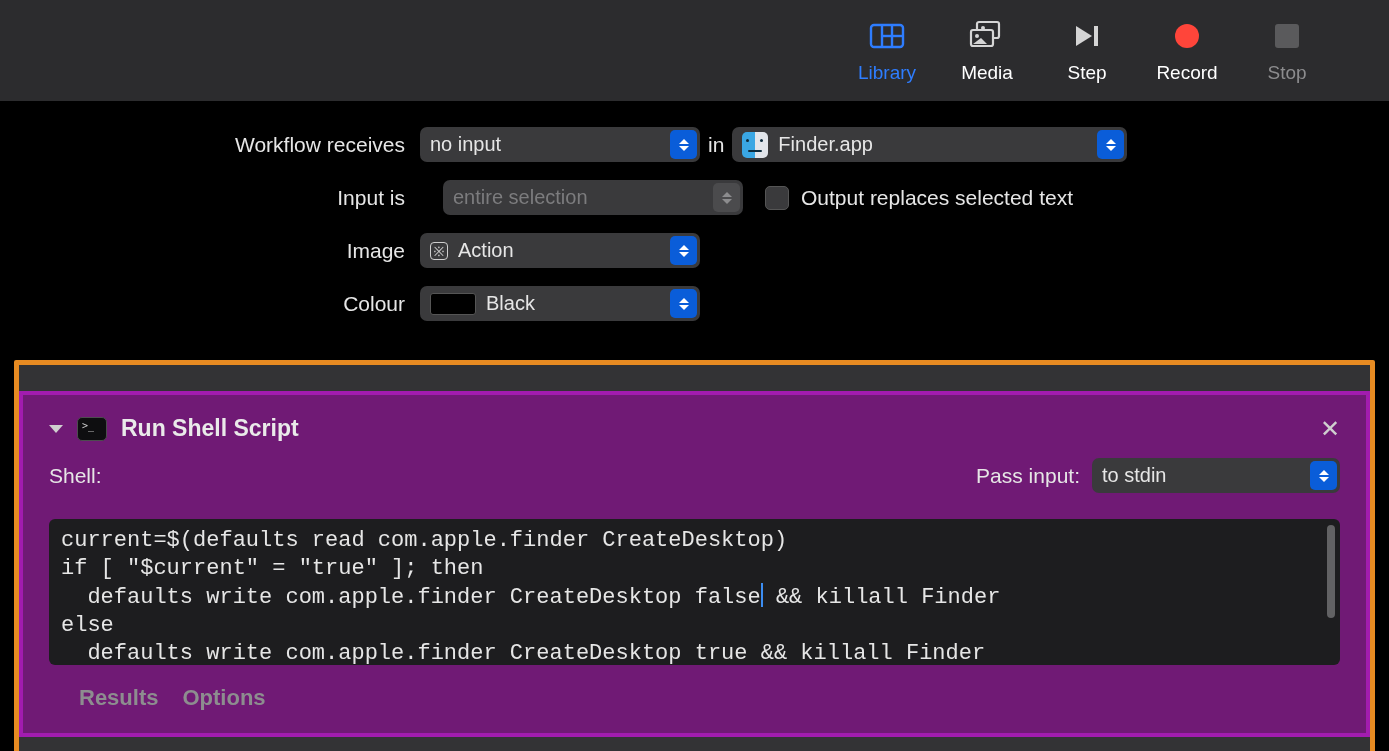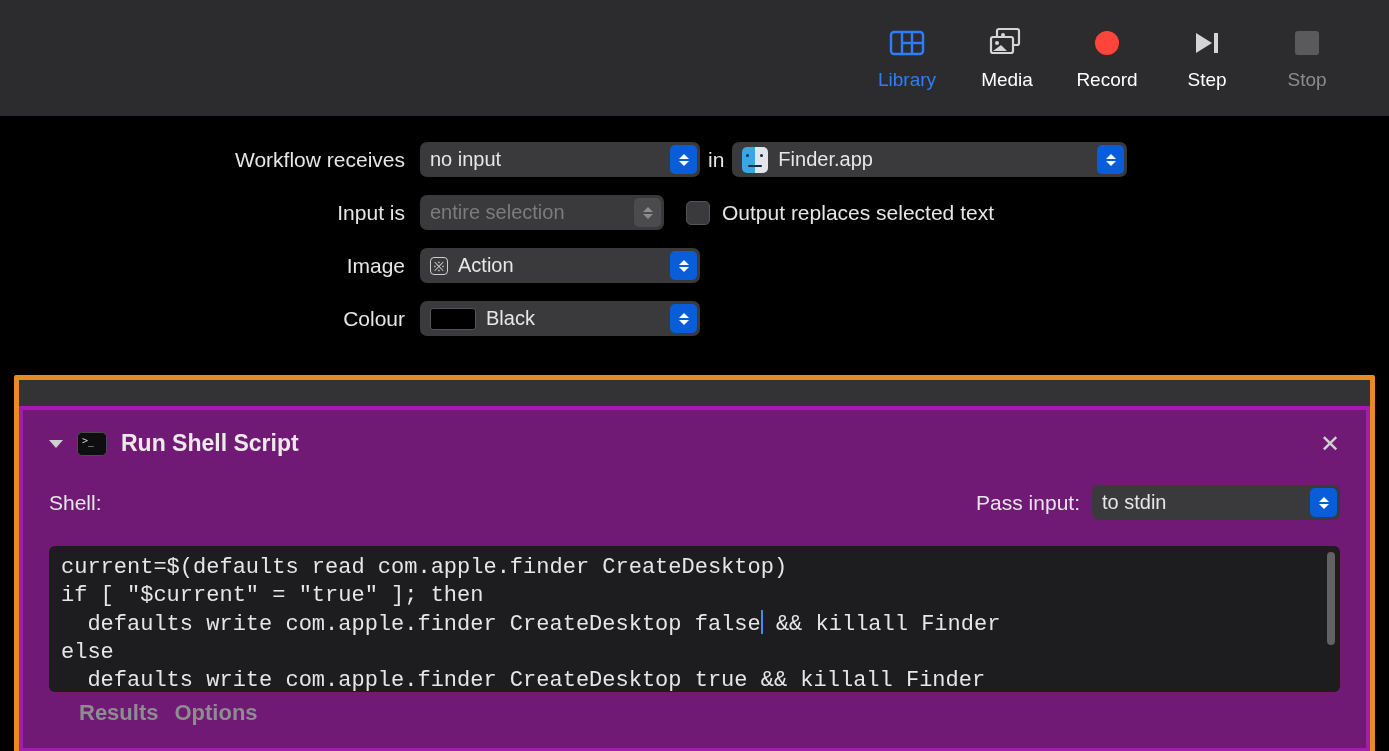--- a/index.html
+++ b/index.html
@@ -7,26 +7,26 @@
     width: 1389px;
     height: 751px;
     background: #000;
     font-family: -apple-system, "Helvetica Neue", Helvetica, Arial, sans-serif;
     color: #e6e6e6;
     overflow: hidden;
   }
 
   
   .toolbar {
-    height: 116px;
+    height: 101px;
     background: #2c2c2e;
     display: flex;
     justify-content: flex-end;
     align-items: center;
-    padding-right: 32px;
+    padding-right: 52px;
   }
   .tb-item {
     display: flex;
     flex-direction: column;
     align-items: center;
     gap: 8px;
     width: 100px;
     cursor: pointer;
   }
   .tb-icon { height: 36px; display: flex; align-items: center; justify-content: center; }
@@ -132,21 +132,21 @@
   .chevron { width:0; height:0; border-left:7px solid transparent; border-right:7px solid transparent; border-top:8px solid #cfcfcf; }
   .term-icon {
     width: 30px; height: 24px; background: #0e0e10; border:1px solid #4c4c4e; border-radius:5px;
     position: relative;
   }
   .term-icon::before { content:">_"; position:absolute; top:2px; left:4px; font-size:10px; color:#cfcfcf; font-family:monospace; }
   .card-title { font-size: 23px; font-weight: 700; color: #eaeaea; }
   .close-x { position:absolute; right:0; font-size:24px; color:#cfcfcf; cursor:pointer; }
 
   .card-controls {
-    display:flex; align-items:center; margin-top: 28px;
+    display:flex; align-items:center; margin-top: 16px;
   }
   .ctrl-label { font-size: 21px; margin-right: 12px; }
   .spacer { flex: 1; }
 
   .script-box {
     margin-top: 26px;
     background: #1d1d1f;
     border-radius: 6px;
     padding: 8px 12px;
     height: 146px;
@@ -160,21 +160,21 @@
   }
   .script-box .cursor {
     display: inline-block; width: 2px; height: 24px; background: #3c8df2; vertical-align: -4px;
   }
   .scrollbar-track {
     position: absolute; right: 5px; top: 6px; width: 8px; height: 93px;
     background: #626264; border-radius: 4px;
   }
 
   .card-footer {
-    display:flex; gap: 16px; margin-top: 8px; padding-left: 30px;
+    display:flex; gap: 24px; margin-top: 20px; padding-left: 30px;
   }
   .footer-btn { font-size: 22px; font-weight: 700; color: #8d8d8f; cursor: pointer; }
 
 </style>
 </head>
 <body>
 
 <div class="toolbar">
 
   <div class="tb-item">
@@ -198,35 +198,35 @@
         <rect x="4" y="10" width="22" height="16" rx="2" fill="#2c2c2e" stroke="#d5d5d5" stroke-width="2.2"></rect>
         <circle cx="10" cy="16" r="2" fill="#d5d5d5"></circle>
         <path d="M6 24 L14 18 L20 24 Z" fill="#d5d5d5"></path>
       </svg>
     </span>
     <span class="tb-label">Media</span>
   </div>
 
   <div class="tb-item">
     <span class="tb-icon">
-      <svg width="30" height="30">
-          <circle cx="15" cy="15" r="12" fill="#ff453a"></circle>
-        </svg>
-    </span>
-    <span class="tb-label">Record</span>
-  </div>
-
-  <div class="tb-item">
-    <span class="tb-icon">
       <svg width="30" height="28" viewBox="0 0 30 28">
         <path d="M4 4 L20 14 L4 24 Z" fill="#d5d5d5"></path>
         <rect x="22" y="4" width="4" height="20" fill="#d5d5d5"></rect>
       </svg>
     </span>
     <span class="tb-label">Step</span>
+  </div>
+
+  <div class="tb-item">
+    <span class="tb-icon">
+      <svg width="30" height="30">
+          <circle cx="15" cy="15" r="12" fill="#ff453a"></circle>
+        </svg>
+    </span>
+    <span class="tb-label">Record</span>
   </div>
 
   <div class="tb-item">
     <span class="tb-icon">
       <svg width="24" height="24">
           <rect width="24" height="24" rx="3" fill="#5a5a5c"></rect>
         </svg>
     </span>
     <span class="tb-label" style="color:#8c8c8e;">Stop</span>
   </div>
@@ -250,21 +250,21 @@
       <span>Finder.app</span>
       <span class="end-arrows">
           <span class="caret-up"></span>
           <span class="caret-down"></span>
         </span>
     </div>
   </div>
 
   <div class="settings-row">
     <div class="settings-label">Input is</div>
-    <div class="popup disabled" style="width:244px;">
+    <div class="popup disabled" style="width:300px;margin-left:23px;">
       <span>entire selection</span>
       <span class="end-arrows disabled">
           <span class="caret-up"></span>
           <span class="caret-down"></span>
         </span>
     </div>
     <span style="width:22px;"></span>
     <span class="checkbox"></span>
     <span style="font-size:21px;">Output replaces selected text</span>
   </div>

